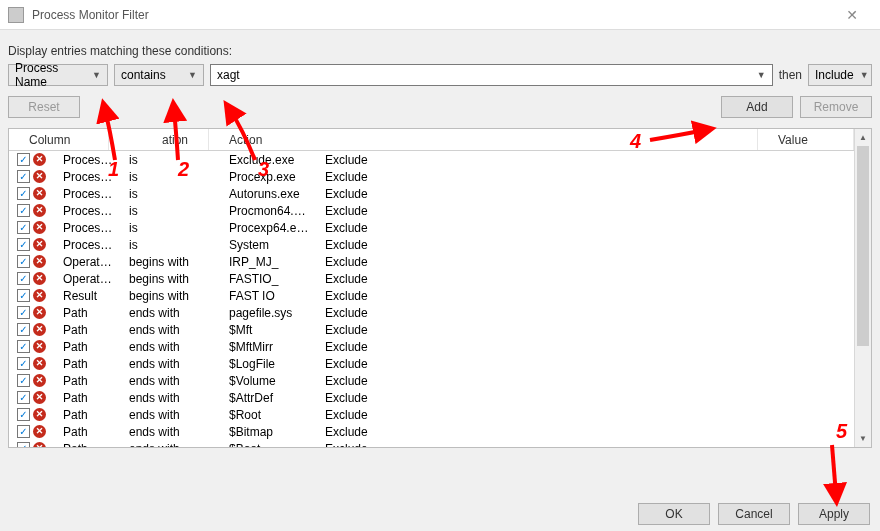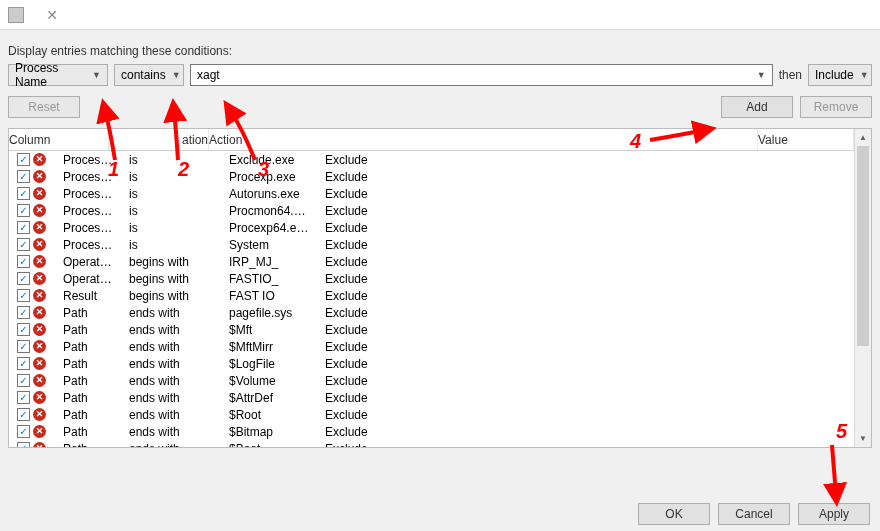--- a/index.html
+++ b/index.html
@@ -11,35 +11,35 @@
 .close-x { width: 40px; text-align: center; color: #888; font-size: 14px; cursor: default; }
 
 .content { padding: 8px; }
 
 .intro { color: #333; margin: 4px 0; }
 .cond-label { color: #333; margin: 6px 0; }
 
 .filter-row { display: flex; align-items: center; gap: 6px; margin: 4px 0 10px 0; }
 .sel { background: #e9e9e9; border: 1px solid #adadad; height: 22px; padding: 0 6px; display: flex; align-items: center; justify-content: space-between; gap: 6px; }
 .sel.col { width: 100px; }
-.sel.rel { width: 70px; }
+.sel.rel { width: 90px; }
 .sel.act { width: 64px; }
 .chev { font-size: 9px; color: #555; }
 .val-input { flex: 1; height: 22px; border: 1px solid #7a7a7a; background: #fff; padding: 0 6px; display: flex; align-items: center; justify-content: space-between; }
 .then-text { color: #333; }
 
 .btn-row { display: flex; gap: 7px; margin-bottom: 10px; }
 .spacer { flex: 1; }
 .btn { min-width: 72px; height: 22px; background: #e1e1e1; border: 1px solid #adadad; color: #333; display: inline-flex; align-items: center; justify-content: center; padding: 0 12px; }
 .btn.disabled { color: #999; background: #e8e8e8; }
 
 .grid { border: 1px solid #bdbdbd; background: #fff; height: 320px; position: relative; display: flex; }
 .grid-main { flex: 1; overflow: hidden; }
 .grid-head { display: flex; height: 22px; border-bottom: 1px solid #d0d0d0; background: #fff; }
-.gh { padding: 2px 0; border-right: 1px solid #e6e6e6; color: #333; display: flex; align-items: center; }
+.gh { padding: 2px 20px; border-right: 1px solid #e6e6e6; color: #333; display: flex; align-items: center; }
 .c-col { width: 100px; }
 .c-rel { width: 100px; }
 .c-val { width: 96px; }
 .c-act { flex: 1; }
 
 .grid-body { overflow: hidden; }
 .gr { display: flex; height: 17px; align-items: center; }
 .gc { padding: 0 8px; white-space: nowrap; overflow: hidden; text-overflow: ellipsis; }
 .ck-cell { width: 46px; display: flex; align-items: center; padding-left: 8px; gap: 3px; }
 .ck { width: 13px; height: 13px; border: 1px solid #767676; background: #fff; display: inline-flex; align-items: center; justify-content: center; font-size: 10px; color: #0078d7; }
@@ -54,20 +54,21 @@
 
 .annot { position: absolute; color: #ff0000; font-weight: 700; font-size: 20px; font-style: italic; pointer-events: none; }
 .arrow { position: absolute; pointer-events: none; }
 .arrow svg { overflow: visible; }
 </style>
 </head>
 <body>
 
 <div class="titlebar">
   <div class="title-icon"></div>
+  <div class="title-text">Process Monitor Filter</div>
   <div class="close-x">✕</div>
 </div>
 
 <div class="content">
   <div class="cond-label">Display entries matching these conditions:</div>
 
   <div class="filter-row">
     <div class="sel col">
       <span>Process Name</span>
       <span class="chev">▼</span>

